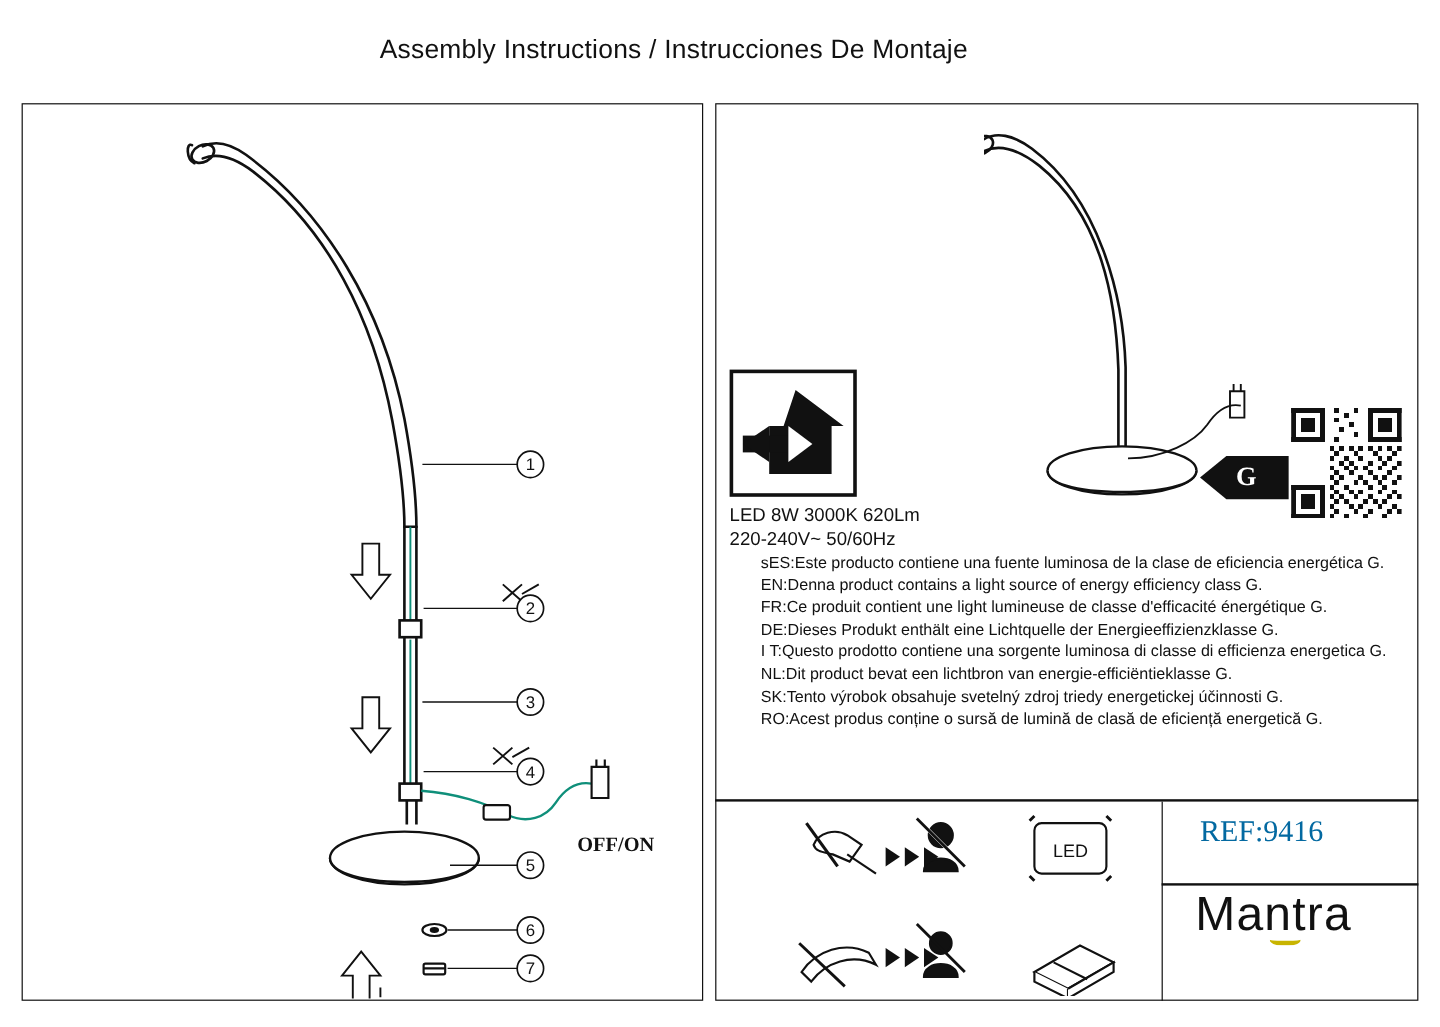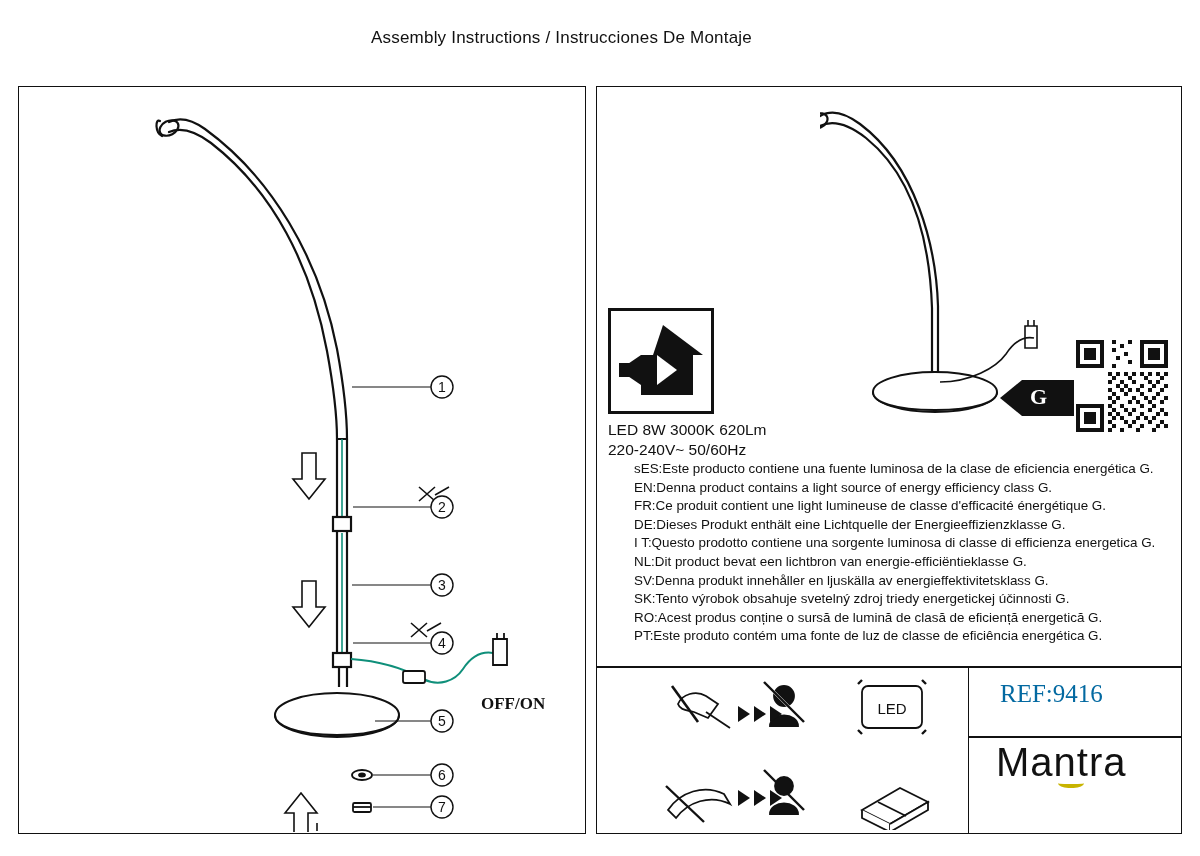--- a/index.html
+++ b/index.html
@@ -9,21 +9,21 @@
     background: #ffffff;
     font-family: "Liberation Sans", sans-serif;
     color: #1a1a1a;
     overflow: hidden;
     position: relative;
   }
   #title {
     position: absolute;
     top: 28px; left: 0; width: 1123px;
     text-align: center;
-    font-size: 17px;
+    font-size: 22px;
     letter-spacing: .2px;
     color: #111;
   }
   .panel {
     position: absolute;
     border: 1.6px solid #111;
     background: #fff;
   }
   #left-panel  { left: 18px;  top: 86px; width: 568px; height: 748px; }
   #right-panel { left: 596px; top: 86px; width: 586px; height: 748px; }
@@ -267,24 +267,22 @@
 
 <div id="spec-lines">
   <div class="big">LED 8W 3000K 620Lm</div>
   <div class="big">220-240V~  50/60Hz</div>
   <div class="small">sES:Este producto contiene una fuente luminosa de la clase de eficiencia energética G.</div>
   <div class="small">EN:Denna product contains a light source of energy efficiency class G.</div>
   <div class="small">FR:Ce produit contient une light lumineuse de classe d'efficacité énergétique G.</div>
   <div class="small">DE:Dieses Produkt enthält eine Lichtquelle der Energieeffizienzklasse G.</div>
   <div class="small">I T:Questo prodotto contiene una sorgente luminosa di classe di efficienza energetica G.</div>
   <div class="small">NL:Dit product bevat een lichtbron van energie-efficiëntieklasse G.</div>
-  <div class="small">SV:Denna produkt innehåller en ljuskälla av energieffektivitetsklass G.</div>
   <div class="small">SK:Tento výrobok obsahuje svetelný zdroj triedy energetickej účinnosti G.</div>
   <div class="small">RO:Acest produs conține o sursă de lumină de clasă de eficiență energetică G.</div>
-  <div class="small">PT:Este produto contém uma fonte de luz de classe de eficiência energética G.</div>
 </div>
 
 <div id="g-label">
   <svg width="74" height="40" viewBox="0 0 74 40" style="position:absolute;left:0;top:0;">
     <polygon points="0,20 22,2 74,2 74,38 22,38" fill="#111"></polygon>
   </svg>
   <div class="g-text">G</div>
 </div>
 
 <svg id="qr" width="92" height="92" viewBox="0 0 23 23" shape-rendering="crispEdges">

